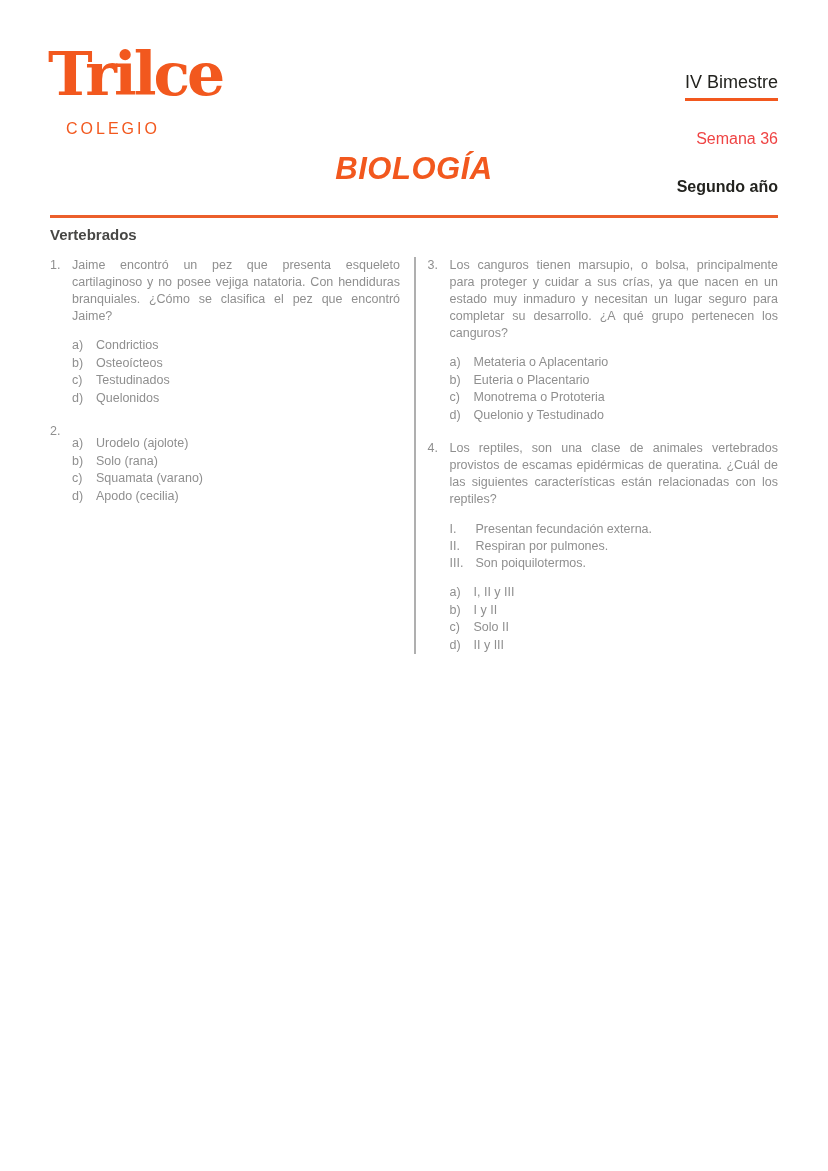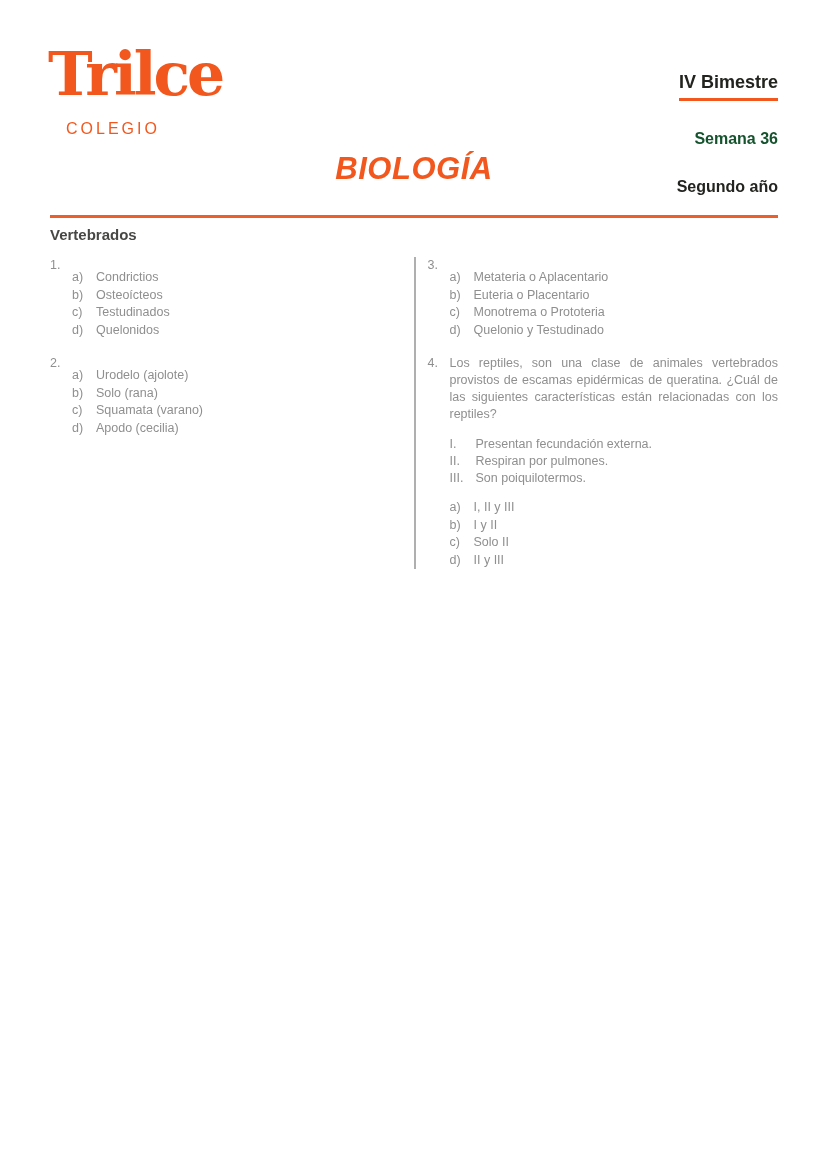--- a/index.html
+++ b/index.html
@@ -18,26 +18,26 @@
     font-weight:bold; font-size:60px; line-height:1;
     letter-spacing:-3px; color:#F2581E;
   }
   .logo-sub {
     position:absolute; left:66px; top:120px;
     font-weight:normal; font-size:16px; letter-spacing:3px;
     color:#F2581E;
   }
   .meta-bimester {
     position:absolute; right:50px; top:72px;
-    font-weight:bold; font-size:18px; color:#23231F;
+    font-weight:normal; font-size:18px; color:#23231F;
     border-bottom:3px solid #F2581E; padding-bottom:5px;
   }
   .meta-week {
     position:absolute; right:50px; top:130px;
-    font-weight:bold; font-size:16px; color:#14532d;
+    font-weight:normal; font-size:16px; color:#ef4444;
   }
   .meta-grade {
     position:absolute; right:50px; top:178px;
     font-weight:bold; font-size:16px; color:#23231F;
   }
   .subject-title {
     position:absolute; left:0; right:0; top:151px;
     text-align:center;
     font-weight:bold; font-size:31px; letter-spacing:0.5px;
     color:#F2581E;
@@ -103,20 +103,21 @@
 
   <div class="section-title">Vertebrados</div>
 
   <div class="content">
 
     <div class="col-left">
 
       <div class="question">
         <div class="q-num">1.</div>
         <div class="q-body">
+          <div class="q-text">Jaime encontró un pez que presenta esqueleto cartilaginoso y no posee vejiga natatoria. Con hendiduras branquiales. ¿Cómo se clasifica el pez que encontró Jaime?</div>
           <div class="options">
             <div class="option">
               <span class="opt-letter">a)</span>
               <span>Condrictios</span>
             </div>
             <div class="option">
               <span class="opt-letter">b)</span>
               <span>Osteoícteos</span>
             </div>
             <div class="option">
@@ -157,20 +158,21 @@
 
     </div>
 
     <div class="col-divider"></div>
 
     <div class="col-right">
 
       <div class="question">
         <div class="q-num">3.</div>
         <div class="q-body">
+          <div class="q-text">Los canguros tienen marsupio, o bolsa, principalmente para proteger y cuidar a sus crías, ya que nacen en un estado muy inmaduro y necesitan un lugar seguro para completar su desarrollo. ¿A qué grupo pertenecen los canguros?</div>
           <div class="options">
             <div class="option">
               <span class="opt-letter">a)</span>
               <span>Metateria o Aplacentario</span>
             </div>
             <div class="option">
               <span class="opt-letter">b)</span>
               <span>Euteria o Placentario</span>
             </div>
             <div class="option">

